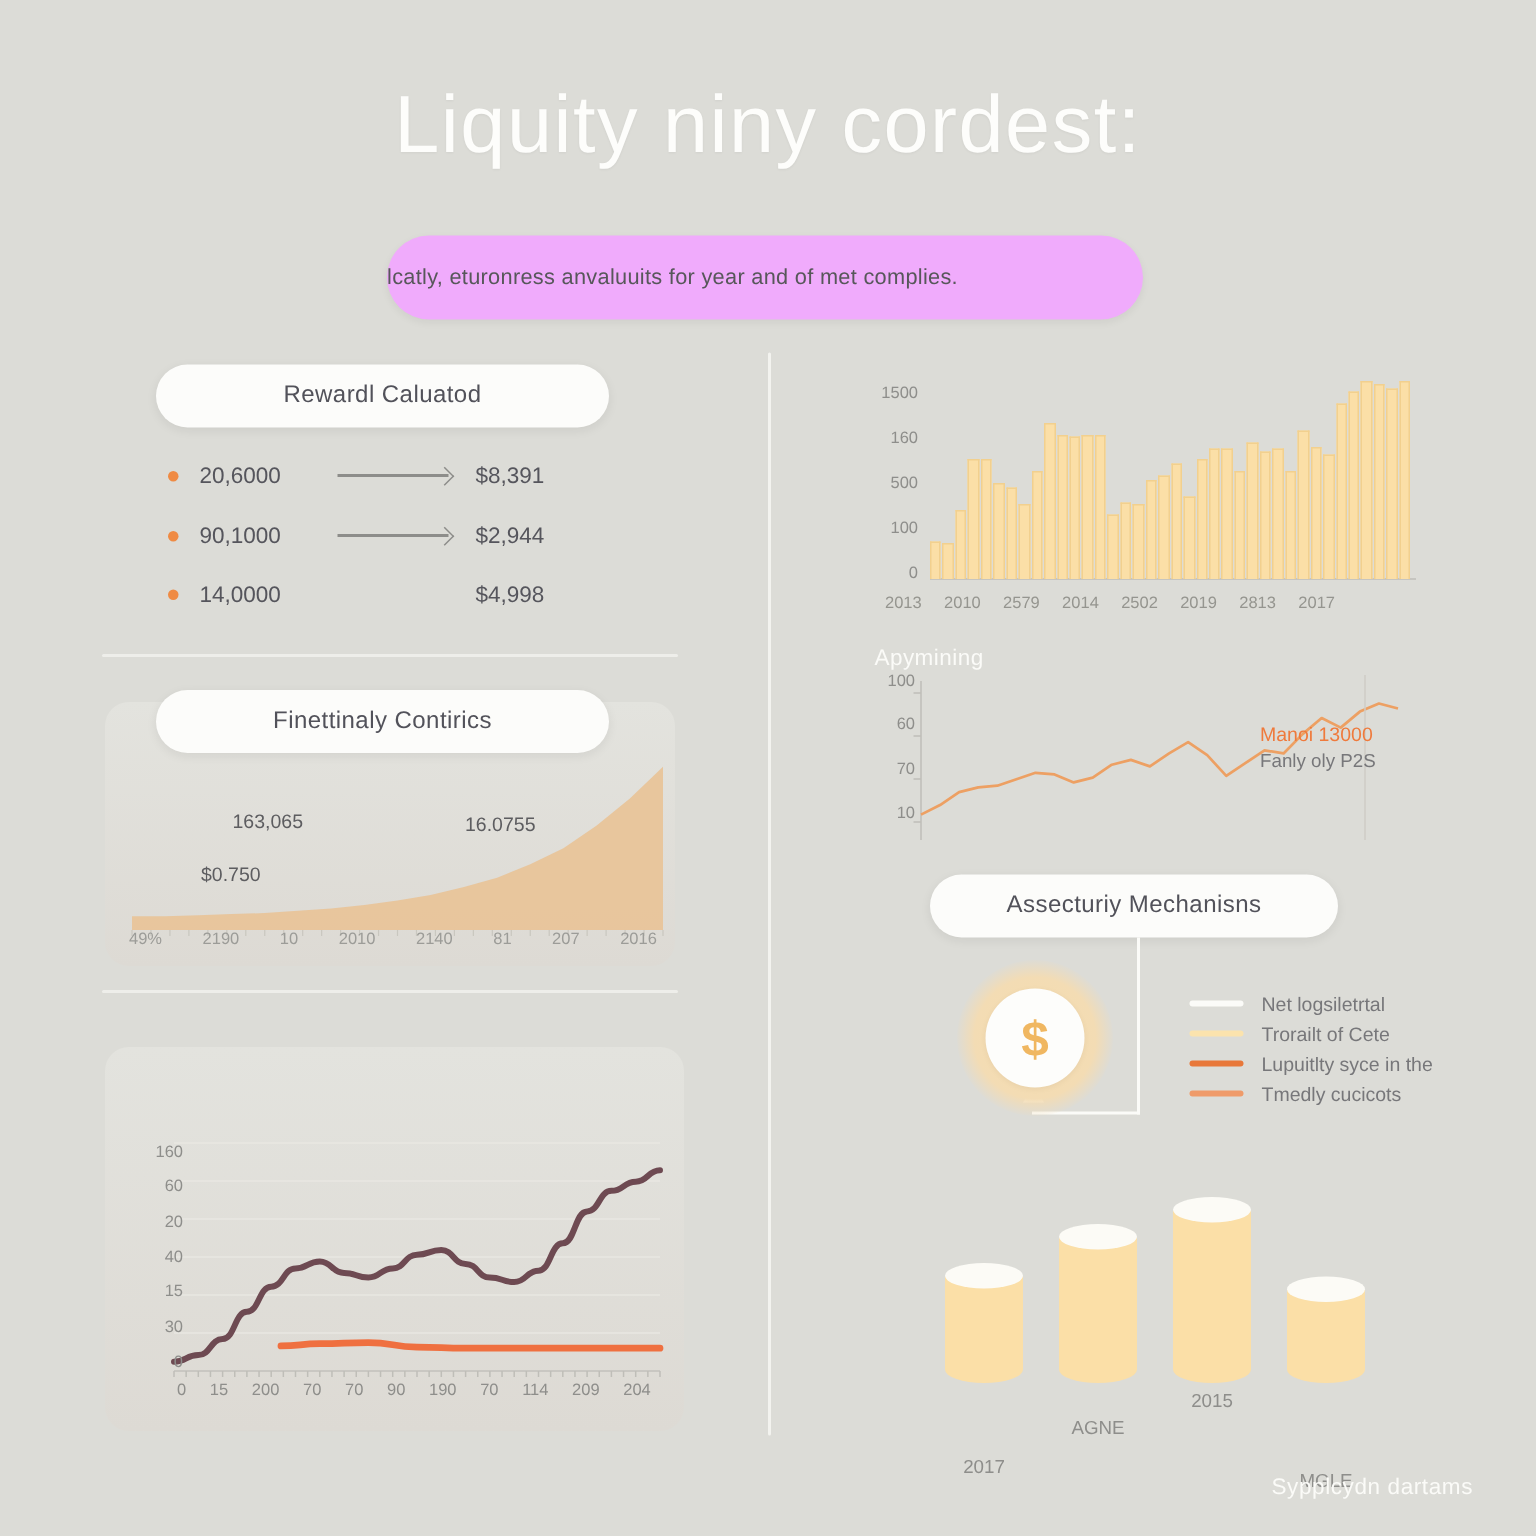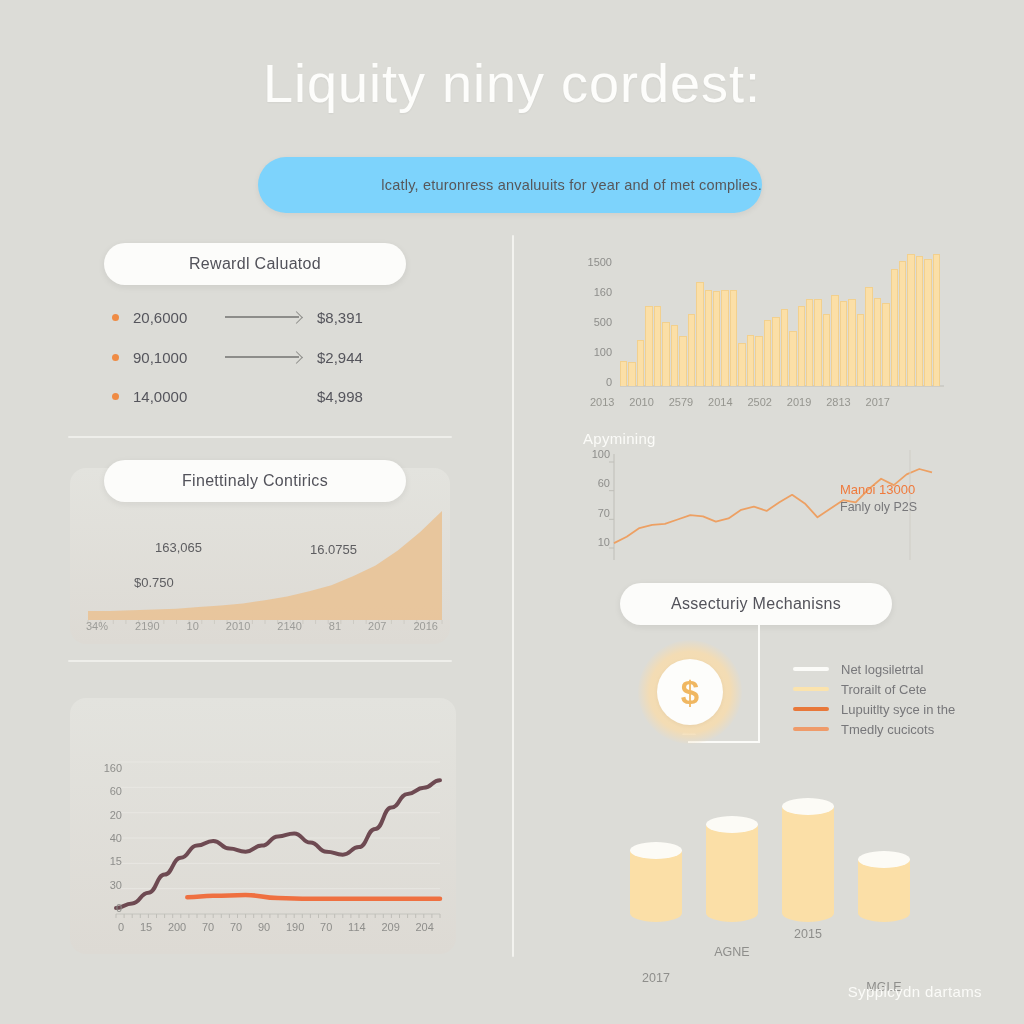--- a/index.html
+++ b/index.html
@@ -15,23 +15,23 @@
   
   #page-title{
     position:absolute;left:0;right:0;top:52px;
     text-align:center;
     font-size:54px;font-weight:300;letter-spacing:1px;
     color:#fdfdfb;
     text-shadow:0 1px 2px rgba(0,0,0,.05);
   }
   #subtitle-pill{
     position:absolute;left:258px;top:157px;width:504px;height:56px;
-    background:#7dd3fc;border-radius:28px;
+    background:#f0abfc;border-radius:28px;
     box-shadow:0 2px 6px rgba(0,0,0,.06);
-    display:flex;align-items:center;justify-content:flex-end;
+    display:flex;align-items:center;justify-content:flex-start;
   }
   #subtitle-pill .txt{font-size:14.5px;color:#57575a;letter-spacing:.2px;}
 
   
   .v-divider{
     position:absolute;left:512px;top:235px;width:2px;height:722px;
     background:#f3f3ef;border-radius:2px;
   }
   .h-divider{
     position:absolute;left:68px;width:384px;height:2px;
@@ -254,21 +254,21 @@
         <line x1="346.7142857142857" y1="152" x2="346.7142857142857" y2="156"></line>
         <line x1="359.35714285714283" y1="152" x2="359.35714285714283" y2="156"></line>
         <line x1="372" y1="152" x2="372" y2="156"></line>
       </g>
   </svg>
   <div class="card-head" id="area-head">Finettinaly Contirics</div>
   <div class="ann" id="ann-a">163,065</div>
   <div class="ann" id="ann-b">16.0755</div>
   <div class="ann" id="ann-c">$0.750</div>
   <div id="area-xticks">
-      <span>34%</span>
+      <span>49%</span>
       <span>2190</span>
       <span>10</span>
       <span>2010</span>
       <span>2140</span>
       <span>81</span>
       <span>207</span>
       <span>2016</span>
     </div>
 
   <div class="panel" id="apy-panel"></div>

